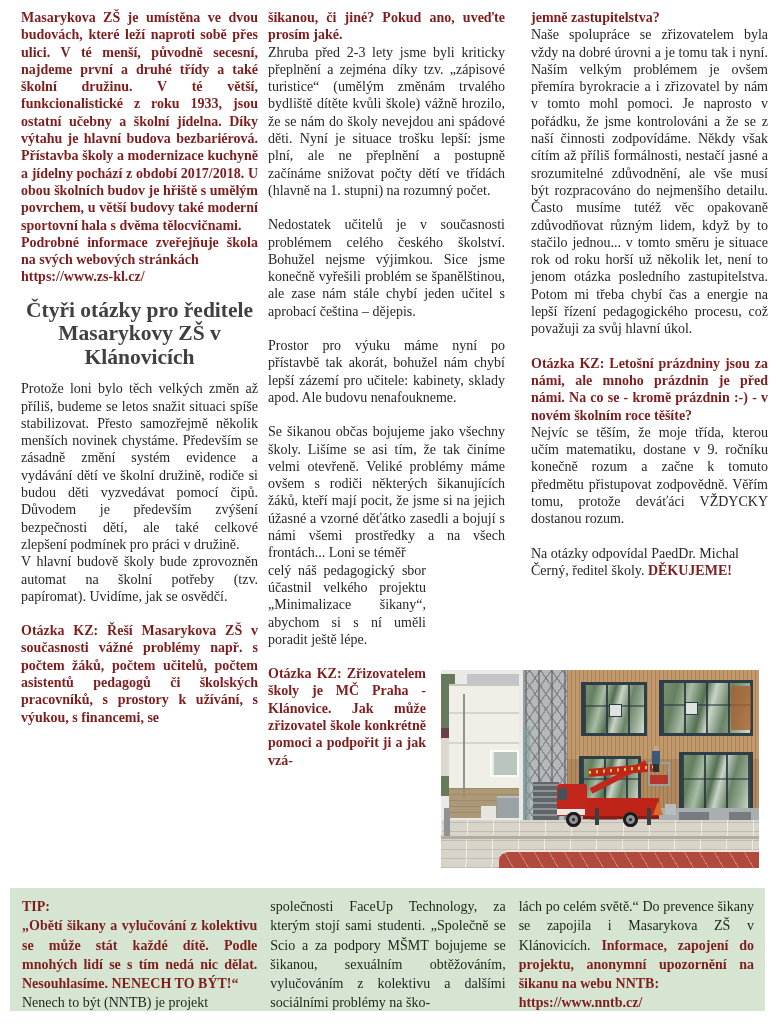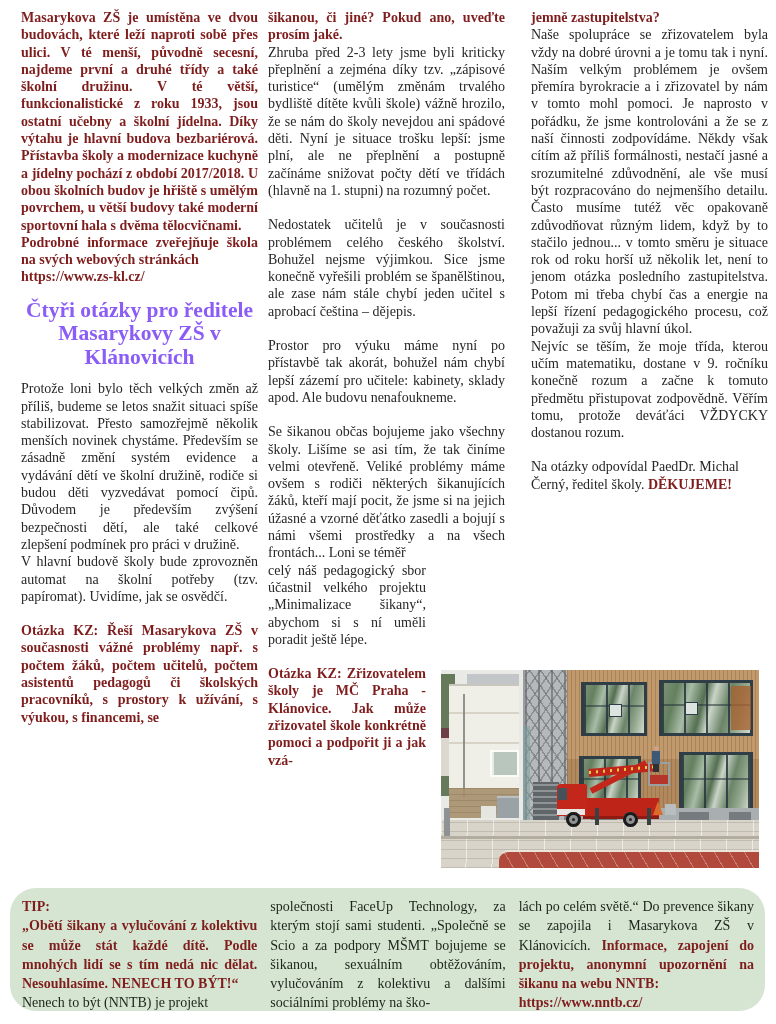--- a/index.html
+++ b/index.html
@@ -8,29 +8,29 @@
     font-family:"Liberation Serif","DejaVu Serif",serif; color:#262626;
     overflow:hidden;
   }
   .col { position:absolute; top:9px; width:237px; font-size:14px; line-height:17.3px;
          text-align:justify; hyphens:auto; -webkit-hyphens:auto; }
   #col1 { left:21px; } #col2 { left:268px; } #col3 { left:531px; }
   .col p { margin:0; }
   .sp { margin-top:17px !important; }
   .bold { font-weight:700; color:#7f1d1d; }
   .headline { font-weight:700; font-size:21.5px; line-height:23.5px; text-align:center;
-              margin:13px 2px 11px 2px; color:#8b5cf6; hyphens:none; }
+              margin:13px 2px 11px 2px; color:#404040; hyphens:none; }
   .narrow { width:158px; }
   .signoff { text-align:left; hyphens:none; }
   .url { word-break:break-all; }
 
   
   .tipbox { position:absolute; left:10px; top:888px; width:755px; height:123px;
             box-sizing:border-box; padding:9px 11px 8px 12px; display:flex; gap:13px;
-            font-size:14px; line-height:19.3px; color:#1c241c;border-radius:26px; }
+            font-size:14px; line-height:19.3px; color:#1c241c; }
   .tipcol { width:237px; text-align:justify; hyphens:auto; -webkit-hyphens:auto; }
 
   
   .photo { position:absolute; left:441px; top:670px; width:318px; height:198px;
            margin:0; overflow:hidden; background:#e9eae6; }
   .ph { position:absolute; }
   .glass { position:absolute; border:3px solid #2f3d46; box-sizing:border-box;
     background:linear-gradient(105deg,#7e9478 0%,#64805f 16%,#a8bca6 30%,#546f52 45%,#c9d4c6 55%,#6b8468 70%,#93a88e 84%,#d4dcd0 100%); }
   .glass::after { content:""; position:absolute; inset:0;
     background:repeating-linear-gradient(90deg,rgba(40,53,62,.85) 0 2px,transparent 2px 22px),
@@ -61,20 +61,21 @@
     <p class="sp">Se šikanou občas bojujeme jako všechny školy. Lišíme se asi tím, že tak činíme velmi otevřeně. Veliké problémy máme ovšem s rodiči některých šikanujících žáků, kteří mají pocit, že jsme si na jejich úžasné a vzorné děťátko zasedli a bojují s námi všemi prostředky a na všech frontách... Loni se téměř</p>
     <div class="narrow">
       <p>celý náš pedagogický sbor účastnil velkého projektu „Minimalizace šikany“, abychom si s ní uměli poradit ještě lépe.</p>
       <p class="bold sp">Otázka KZ: Zřizovatelem školy je MČ Praha - Klánovice. Jak může zřizovatel škole konkrétně pomoci a podpořit ji a jak vzá-</p>
     </div>
   </section>
 
   <section class="col" id="col3">
     <p class="bold">jemně zastupitelstva?</p>
     <p>Naše spolupráce se zřizovatelem byla vždy na dobré úrovni a je tomu tak i nyní. Naším velkým problémem je ovšem přemíra byrokracie a i zřizovatel by nám v tomto mohl pomoci. Je naprosto v pořádku, že jsme kontrolováni a že se z naší činnosti zodpovídáme. Někdy však cítím až příliš formálnosti, nestačí jasné a srozumitelné zdůvodnění, ale vše musí být rozpracováno do nejmenšího detailu. Často musíme tutéž věc opakovaně zdůvodňovat různým lidem, když by to stačilo jednou... v tomto směru je situace rok od roku horší už několik let, není to jenom otázka posledního zastupitelstva. Potom mi třeba chybí čas a energie na lepší řízení pedagogického procesu, což považuji za svůj hlavní úkol.</p>
+    <p class="bold sp">Otázka KZ: Letošní prázdniny jsou za námi, ale mnoho prázdnin je před námi. Na co se - kromě prázdnin :-) - v novém školním roce těšíte?</p>
     <p>Nejvíc se těším, že moje třída, kterou učím matematiku, dostane v 9. ročníku konečně rozum a začne k tomuto předmětu přistupovat zodpovědně. Věřím tomu, protože deváťáci VŽDYCKY dostanou rozum.</p>
     <p class="signoff sp"><span>Na otázky odpovídal PaedDr. Michal Černý, ředitel školy. </span><span class="bold">DĚKUJEME!</span></p>
   </section>
 
   <figure class="photo" aria-label="Modern school building with wooden facade and large windows, glass elevator tower, older white building, red truck-mounted aerial work platform with worker in the basket, paved schoolyard and red running track in the foreground">
 
     <div class="ph" style="left:0;top:4px;width:14px;height:122px;background:#66795a;"></div>
     <div class="ph" style="left:0;top:58px;width:14px;height:10px;background:#6e3f47;"></div>
     <div class="ph" style="left:0;top:68px;width:13px;height:38px;background:#ddd8cf;"></div>
 

